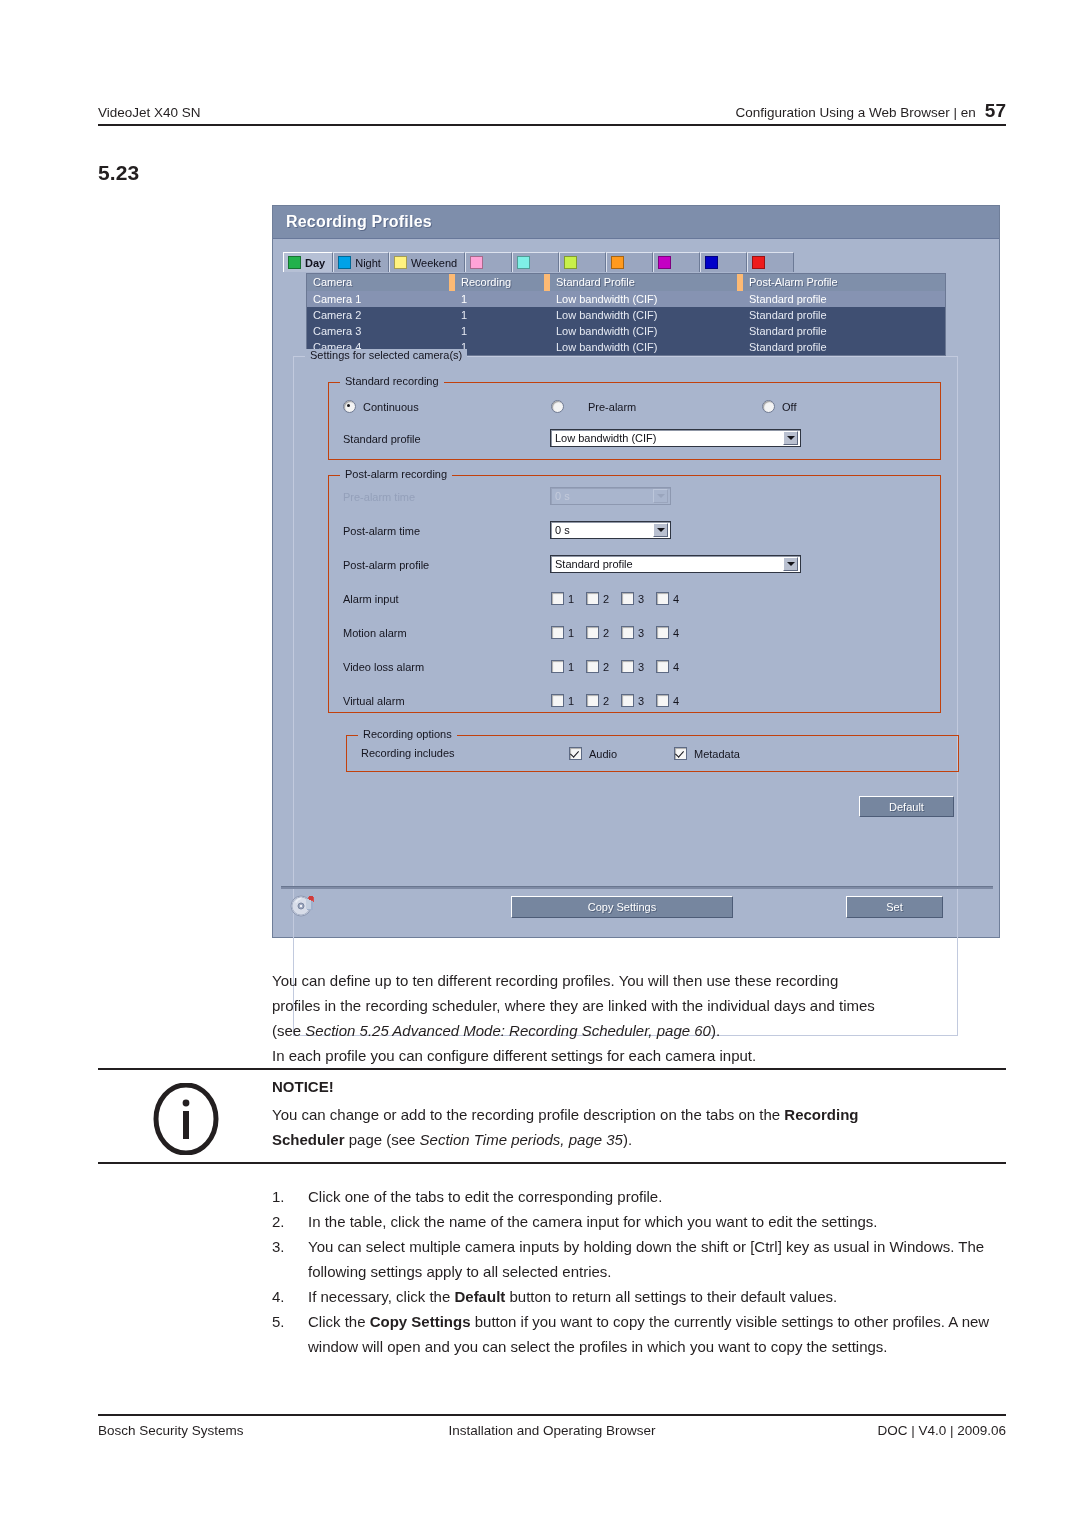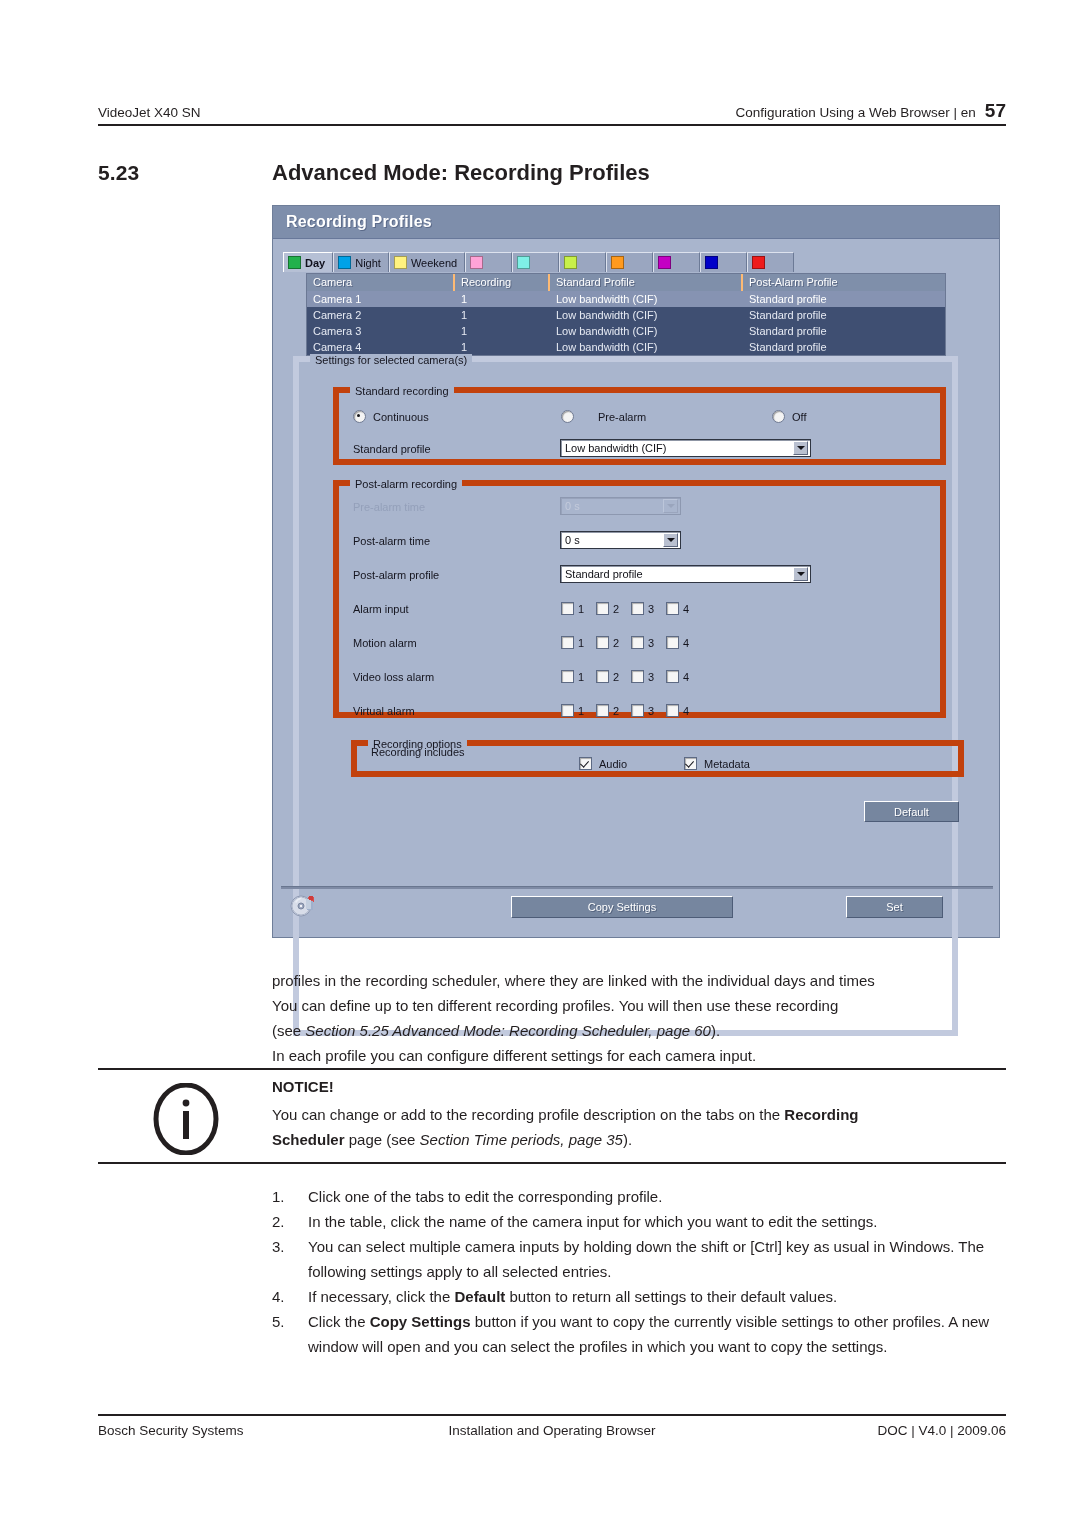--- a/index.html
+++ b/index.html
@@ -38,31 +38,31 @@
        padding:0 7px 0 4px;box-sizing:border-box;font-size:11px;color:#10101c;}
   .tab.active{background:#b6c0d5;border-top-color:#ffffff;border-left-color:#ffffff;}
   .tab.blank{width:47px;padding-right:4px;}
   .sw{width:11px;height:11px;display:inline-block;border:1px solid rgba(0,0,0,.35);}
 
   
   .tbl{position:absolute;left:33px;top:67px;width:640px;
        border:1px solid #6b7894;box-sizing:border-box;background:#39486a;}
   .tbl-head{display:flex;height:17px;background:#7f8faa;}
   .tbl-head div{color:#ffffff;font-size:11px;padding-left:6px;
-                border-right:2px solid #fdba74;box-sizing:border-box;line-height:17px;
+                border-right:6px solid #fdba74;box-sizing:border-box;line-height:17px;
                 text-shadow:1px 1px 0 #5a6783;}
   .tbl-head div:last-child{border-right:none;}
   .trow{display:flex;height:16px;background:#3f4f72;}
   .trow.sel{background:#8693b2;}
   .trow div{color:#e6eaf3;font-size:11px;padding-left:6px;line-height:16px;box-sizing:border-box;}
   .trow.sel div{color:#ffffff;}
   .c1{width:148px;} .c2{width:95px;} .c3{width:193px;} .c4{width:auto;flex:1;}
 
   
-  .fs{position:absolute;border:6px solid #c2410c;box-sizing:border-box;}
+  .fs{position:absolute;border:1px solid #c2410c;box-sizing:border-box;}
   .fs > .lg{position:absolute;top:-8px;left:11px;background:#a9b5cd;padding:0 5px;
             font-size:11px;color:#15151f;white-space:nowrap;}
   .fs-outer{left:20px;top:150px;width:665px;height:680px;border-color:#c2cade;}
 
   .fs-std{left:34px;top:25px;width:613px;height:78px;}
   .fs-post{left:34px;top:118px;width:613px;height:238px;}
   .fs-opt{left:34px;top:378px;width:613px;height:37px;margin-left:18px;}
 
   .row{position:absolute;display:flex;align-items:center;}
   .lbl{font-size:11px;color:#15151f;}
@@ -133,21 +133,20 @@
   <div class="runhead">
     <div>VideoJet X40 SN</div>
     <div class="right">
       <span>Configuration Using a Web Browser | en</span>
       <span class="pageno">57</span>
     </div>
   </div>
   <div class="rule-top"></div>
 
   <div class="sec-no">5.23</div>
-  <div class="sec-title">Advanced Mode: Recording Profiles</div>
 
   <div class="dlg">
 
     <div class="dlg-title">
       <span>Recording Profiles</span>
     </div>
 
     <div class="tabstrip" id="tabstrip">
         <div class="tab active">
           <span class="sw" style="background: rgb(34, 177, 76);"></span>
@@ -357,21 +356,21 @@
             </div>
             <div class="row" style="left: 327px; top: 218px; gap: 4px;">
               <span class="chk"></span>
               <span class="lbl">4</span>
             </div>
           </div>
       </div>
 
       <div class="fs fs-opt">
         <span class="lg">Recording options</span>
-        <div class="row" style="left:14px;top:0;text-align:center;">
+        <div class="row" style="left:14px;top:11px;text-align:center;">
           <span class="lbl">Recording includes</span>
         </div>
         <div class="row" style="left:222px;top:11px;gap:7px;">
           <span class="chk on"></span>
           <span class="lbl">Audio</span>
         </div>
         <div class="row" style="left:327px;top:11px;gap:7px;">
           <span class="chk on"></span>
           <span class="lbl">Metadata</span>
         </div>
@@ -402,22 +401,22 @@
 
     <div class="btn" style="position:absolute;left:238px;top:690px;width:222px;height:22px;">
       <span>Copy Settings</span>
     </div>
     <div class="btn" style="position:absolute;left:573px;top:690px;width:97px;height:22px;">
       <span>Set</span>
     </div>
   </div>
 
   <div class="para" style="top:968px;">
+    <div>You can define up to ten different recording profiles. You will then use these recording</div>
     <div>profiles in the recording scheduler, where they are linked with the individual days and times</div>
-    <div>You can define up to ten different recording profiles. You will then use these recording</div>
     <div>
       <span>(see </span><i>Section 5.25 Advanced Mode: Recording Scheduler, page 60</i><span>).</span>
     </div>
     <div>In each profile you can configure different settings for each camera input.</div>
   </div>
 
   <div class="rule-n1"></div>
   <div class="noticon">
     <svg viewBox="0 0 68 72" width="68" height="72" aria-hidden="true">
       <ellipse cx="34" cy="36" rx="30" ry="34" fill="none" stroke="#231f20" stroke-width="5"></ellipse>

